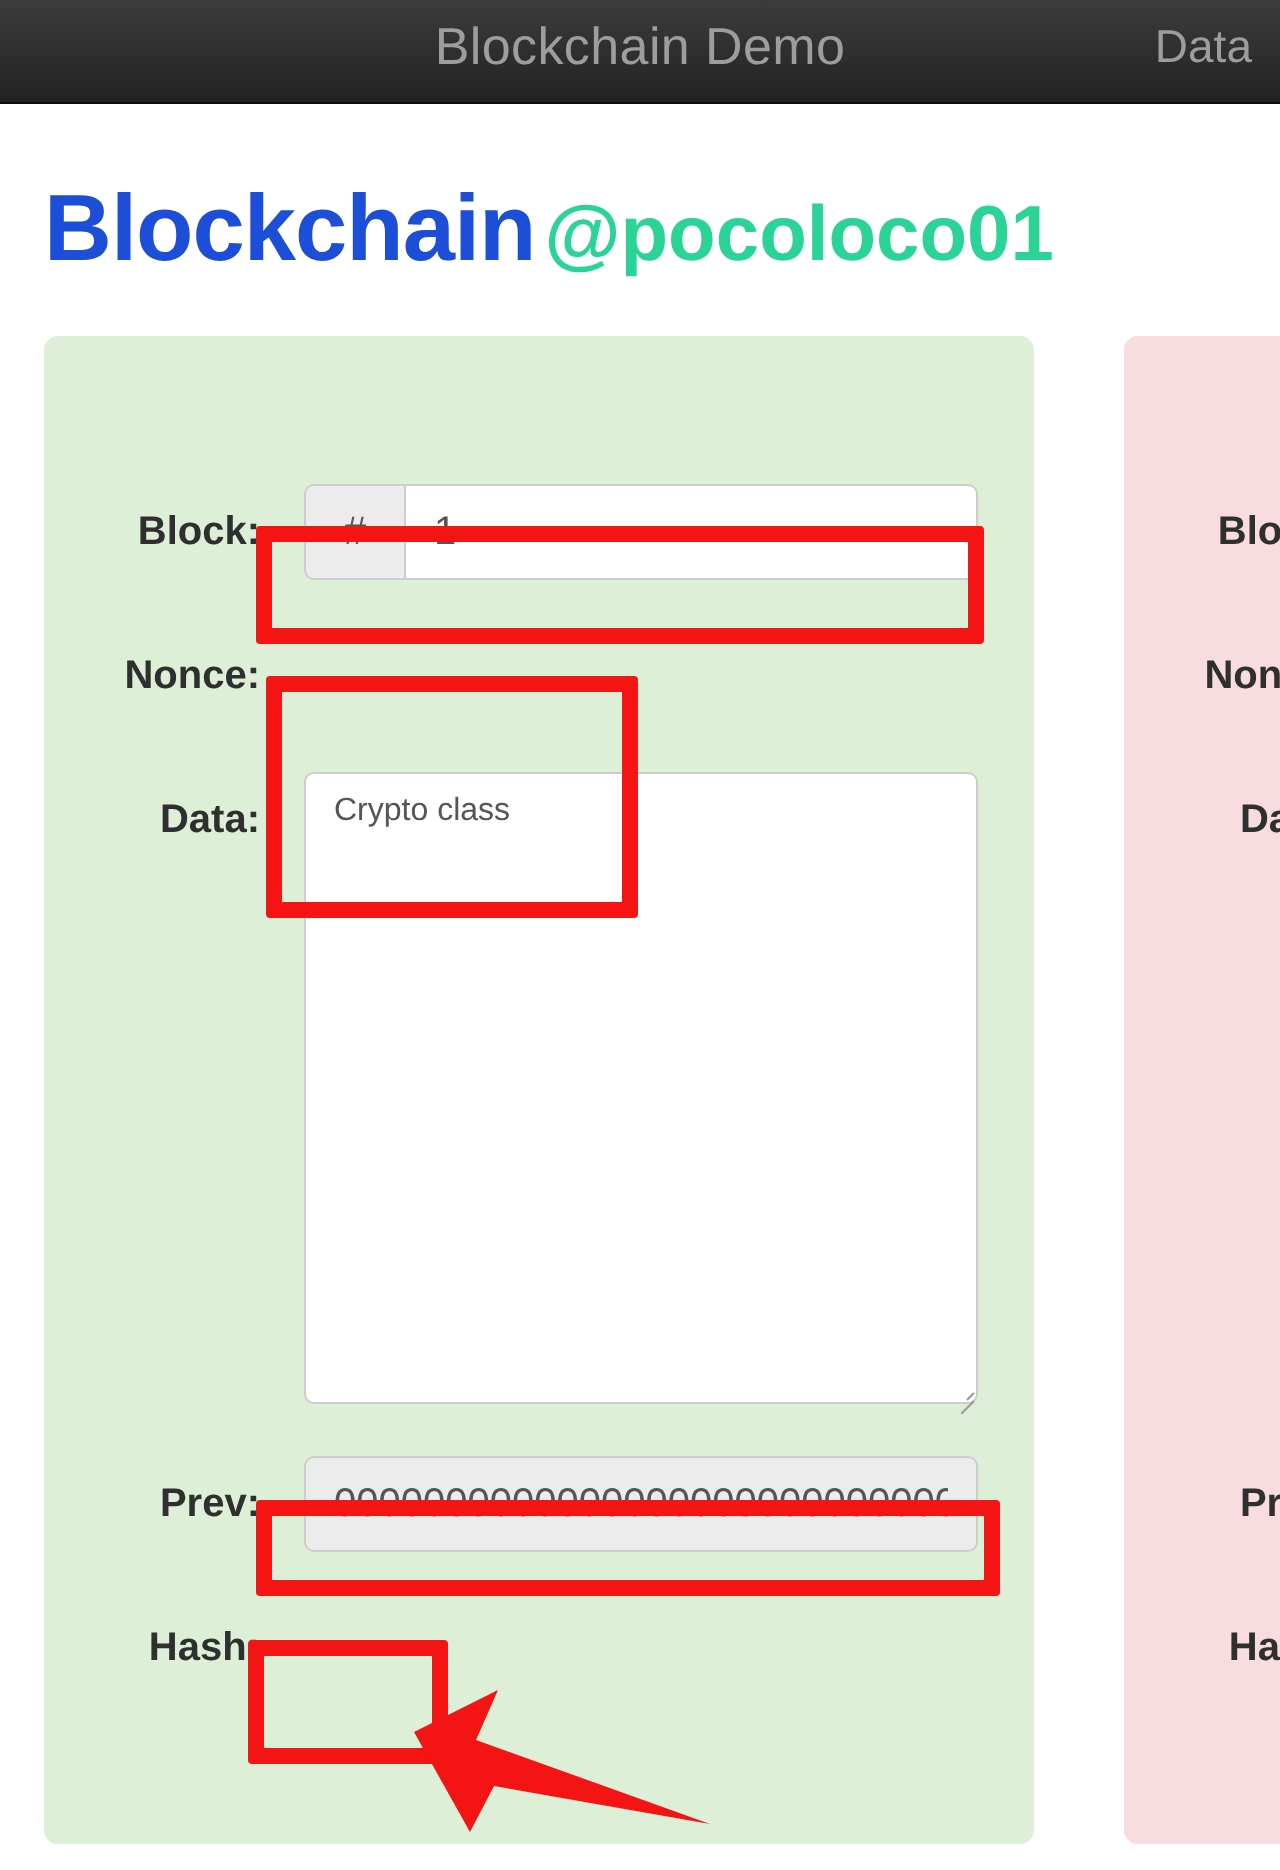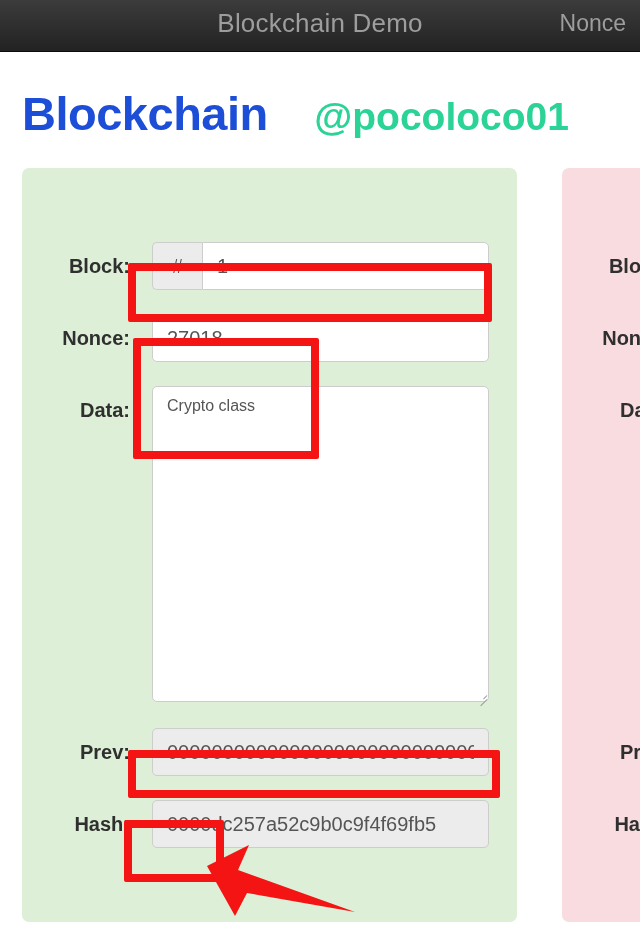--- a/index.html
+++ b/index.html
@@ -52,21 +52,20 @@
     color: #1d4ed8;
     letter-spacing: -0.5px;
     vertical-align: baseline;
     text-align: center;
   }
   .handle {
     display: inline-block;
     font-size: 39px;
     font-weight: bold;
     color: #2bd396;
-    margin-left: 42px;
     vertical-align: baseline;
   }
 
   
   .block-panel {
     position: absolute;
     border-radius: 7px;
     padding: 0;
   }
   .panel-valid   { background: #ddefd6; }
@@ -181,21 +180,21 @@
     z-index: 50;
   }
 </style>
 </head>
 <body>
 
 <div id="app">
 
   <div class="navbar">
     <div class="navbar-brand">Blockchain Demo</div>
-    <a class="navbar-link">Nonce</a>
+    <a class="navbar-link">Data</a>
   </div>
 
   <div class="heading-row">
     <span class="page-title">Blockchain</span>
     <span class="handle">@pocoloco01</span>
   </div>
 
   <div class="block-panel panel-valid" id="block-1">
 
     <div class="form-row" style="top:28px;">
@@ -203,23 +202,20 @@
       <div class="field-area">
         <div class="input-group">
           <span class="addon">#</span>
           <input class="inp" type="text" value="1" style="">
         </div>
       </div>
     </div>
 
     <div class="form-row" style="top:100px;">
       <div class="row-label">Nonce:</div>
-      <div class="field-area">
-        <input class="inp" type="text" value="27018" style="">
-      </div>
     </div>
 
     <div class="form-row" style="top:172px; height:316px;">
       <div class="row-label">Data:</div>
       <div class="field-area" style="position:absolute;">
         <textarea class="data-area" style="">Crypto class</textarea>
         <span class="resize-grip">
           <i></i>
             <i></i>
         </span>
@@ -228,23 +224,20 @@
 
     <div class="form-row" style="top:514px;">
       <div class="row-label">Prev:</div>
       <div class="field-area">
         <input class="inp readonly" type="text" readonly="" value="0000000000000000000000000000000000000000000000000000000000000000" style="">
       </div>
     </div>
 
     <div class="form-row" style="top:586px;">
       <div class="row-label">Hash:</div>
-      <div class="field-area">
-        <input class="inp readonly" type="text" readonly="" value="0000dc257a52c9b0c9f4f69fb5" style="">
-      </div>
     </div>
 
   </div>
 
   <div class="block-panel panel-invalid" id="block-2">
 
     <div class="form-row" style="top:28px;">
       <div class="row-label">Block:</div>
     </div>
 

